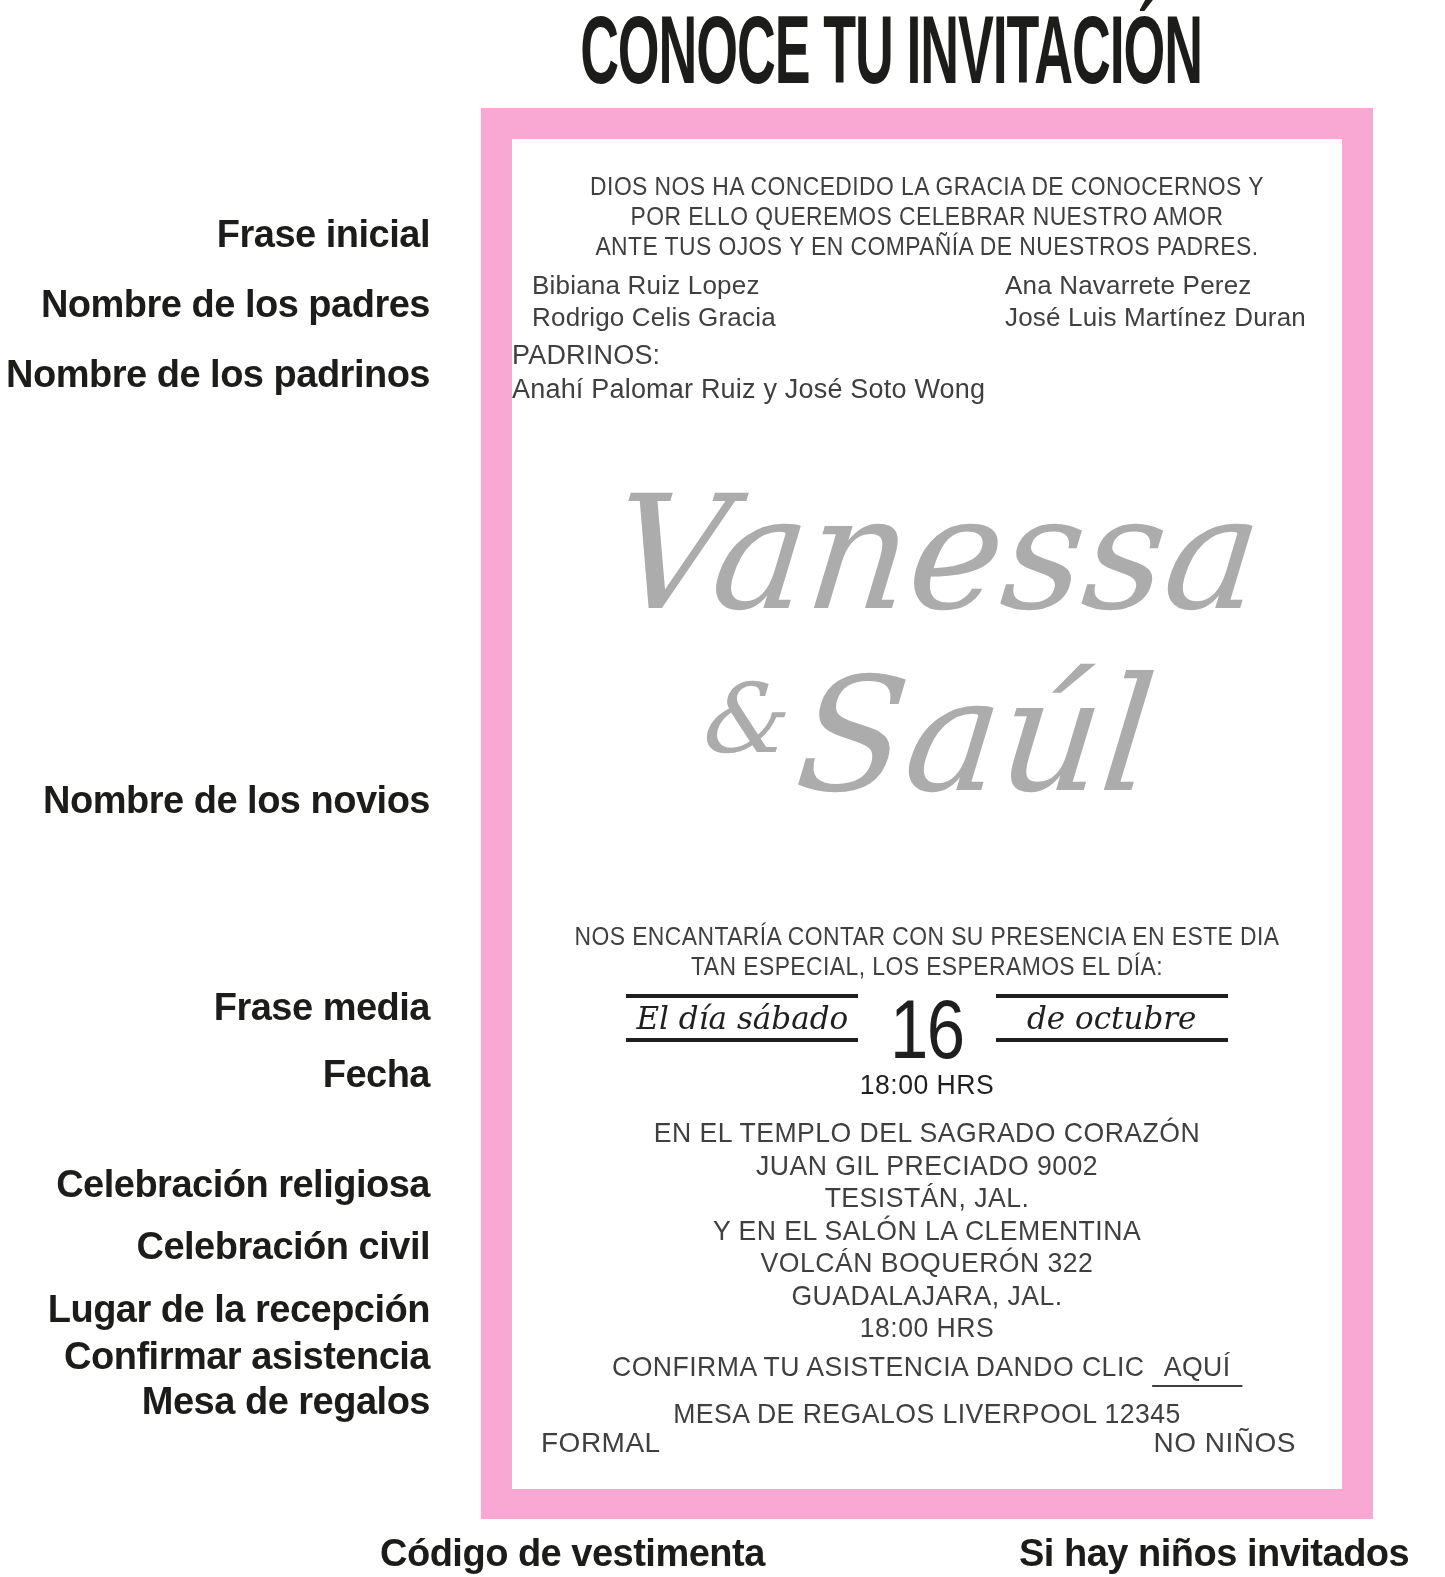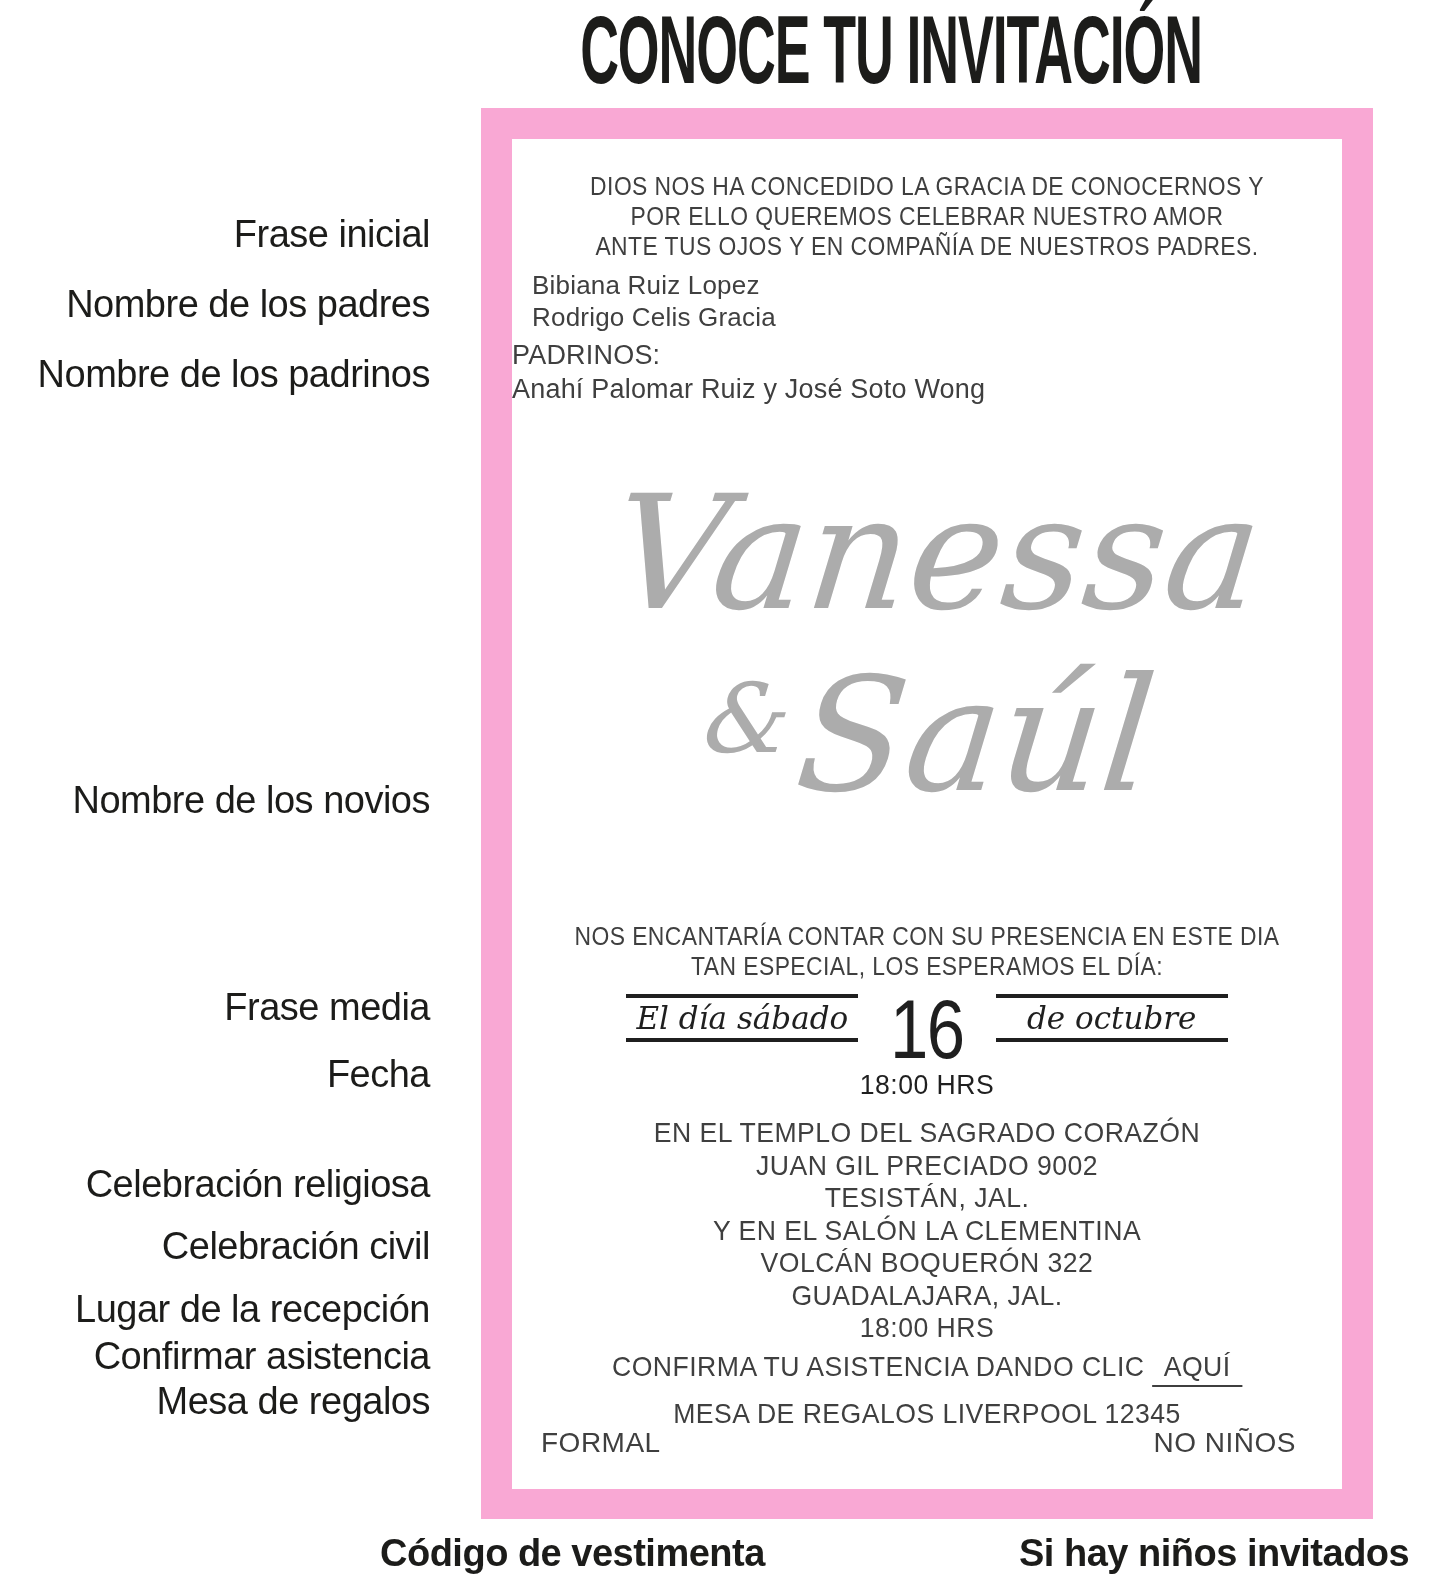--- a/index.html
+++ b/index.html
@@ -61,21 +61,21 @@
   .mesa         { top:1259px; }
   .foot-row{
     top:1288px; display:flex; justify-content:space-between;
     padding:0 46px 0 29px; transform:none; text-align:right;
   }
   .foot-row .thin2i{ font-size:28px; letter-spacing:0.5px; color:#3f3f3f; }
 
   
   .lab{
     position:absolute; left:0; width:430px; text-align:right; white-space:nowrap;
-    font-size:38px; font-weight:normal; letter-spacing:-0.5px; color:#1c1c1a; line-height:1.05;
+    font-size:38px; font-weight:bold; letter-spacing:-0.5px; color:#1c1c1a; line-height:1.05;
   }
   .lab-bottom{
     position:absolute; white-space:nowrap;
     font-size:38px; font-weight:bold; letter-spacing:-0.5px; color:#1c1c1a; line-height:1.05;margin-top:12px;
   }
 </style>
 </head>
 <body>
 
 <h1 class="page-title">CONOCE TU INVITACIÓN</h1>
@@ -101,20 +101,24 @@
     <div class="blk thin opening">
       <div>DIOS NOS HA CONCEDIDO LA GRACIA DE CONOCERNOS Y</div>
       <div>POR ELLO QUEREMOS CELEBRAR NUESTRO AMOR</div>
       <div>ANTE TUS OJOS Y EN COMPAÑÍA DE NUESTROS PADRES.</div>
     </div>
 
     <div class="blk parents-row">
       <div class="parents-col">
         <div>Bibiana Ruiz Lopez</div>
         <div>Rodrigo Celis Gracia</div>
+      </div>
+      <div class="parents-col">
+        <div>Ana Navarrete Perez</div>
+        <div>José Luis Martínez Duran</div>
       </div>
     </div>
 
     <div class="blk parents-col padrinos-t" style="font-size:27px;">PADRINOS:</div>
     <div class="blk parents-col padrinos-n" style="font-size:27px;">Anahí Palomar Ruiz y José Soto Wong</div>
 
     <div class="blk script names">
       <div class="bride">Vanessa</div>
       <div class="groomline"><span class="amp">&amp;</span><span>Saúl</span></div>
     </div>

